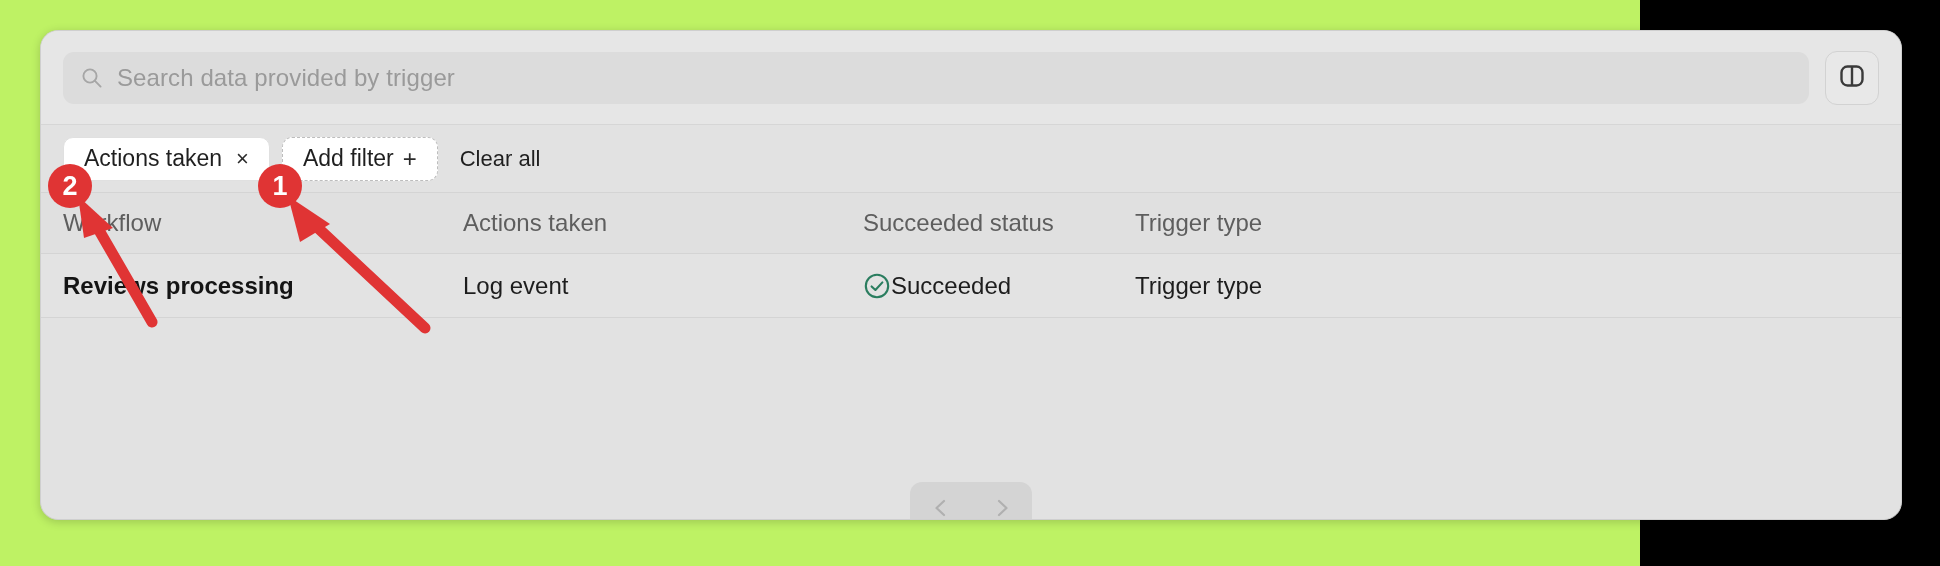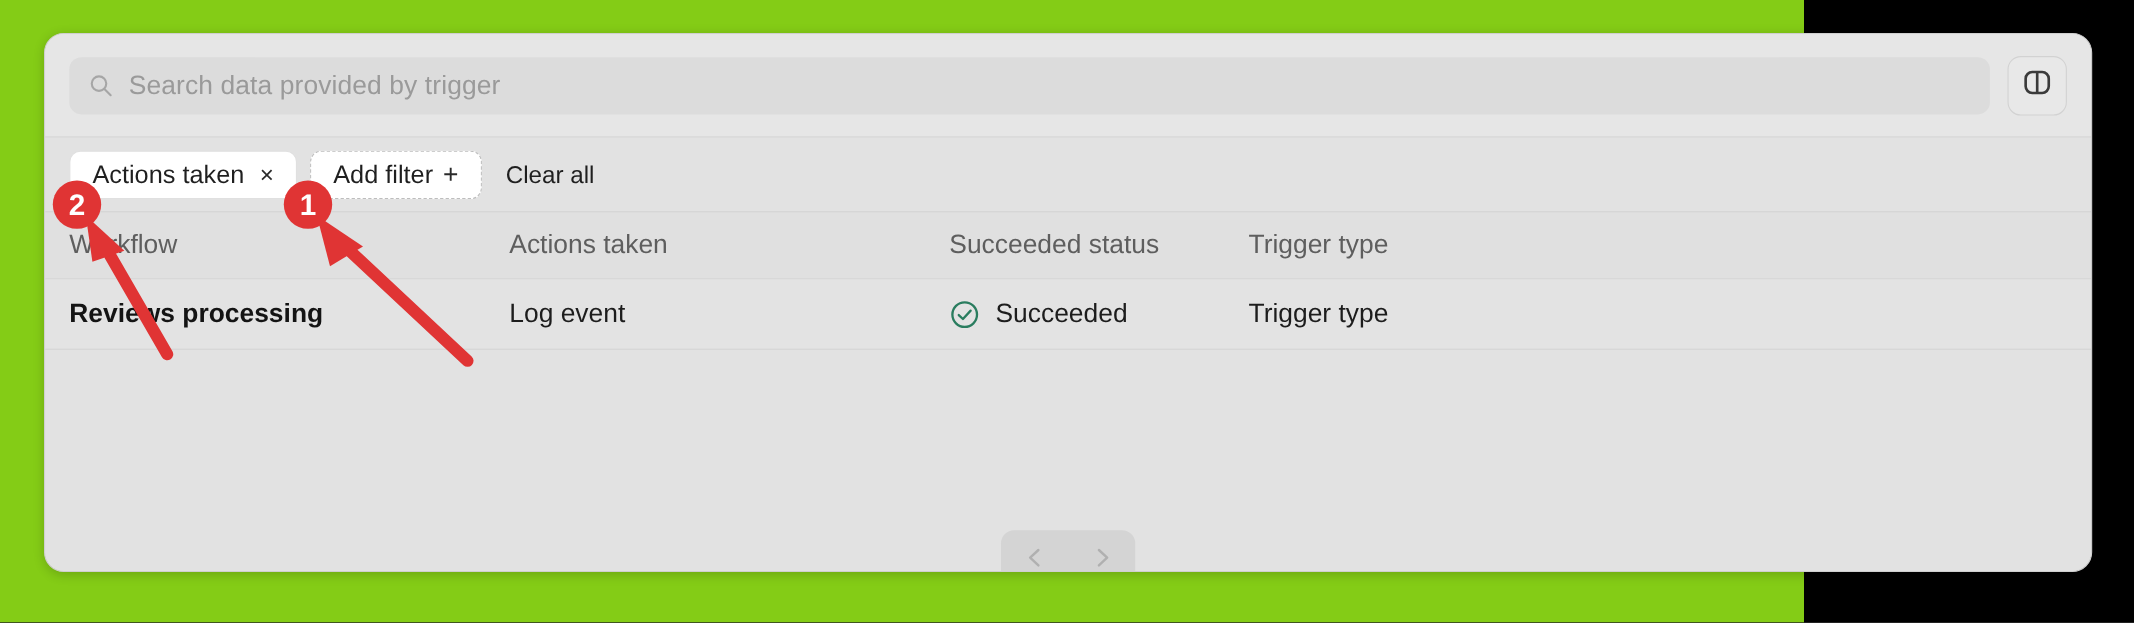--- a/index.html
+++ b/index.html
@@ -9,21 +9,21 @@
     height: 566px;
     background: #000000;
     font-family: "Liberation Sans", sans-serif;
     overflow: hidden;
   }
 
   #root {
     position: relative;
     width: 1640px;
     height: 566px;
-    background: #84cc16;
+    background: #bef264;
   }
 
   
   .card {
     position: absolute;
     left: 40px;
     top: 30px;
     width: 1862px;
     height: 490px;
     background: #e2e2e2;
@@ -182,21 +182,20 @@
   .td {
     font-size: 24px;
     color: #1d1d1d;
     white-space: nowrap;
   }
   .td-strong { font-weight: bold; color: #141414; }
 
   .status-cell {
     display: flex;
     align-items: center;
-    gap: 14px;
   }
   .status-icon {
     width: 28px; height: 28px;
     flex: 0 0 auto;
     display: block;
   }
   .status-icon svg { display: block; }
 
   
   .pager-wrap {

